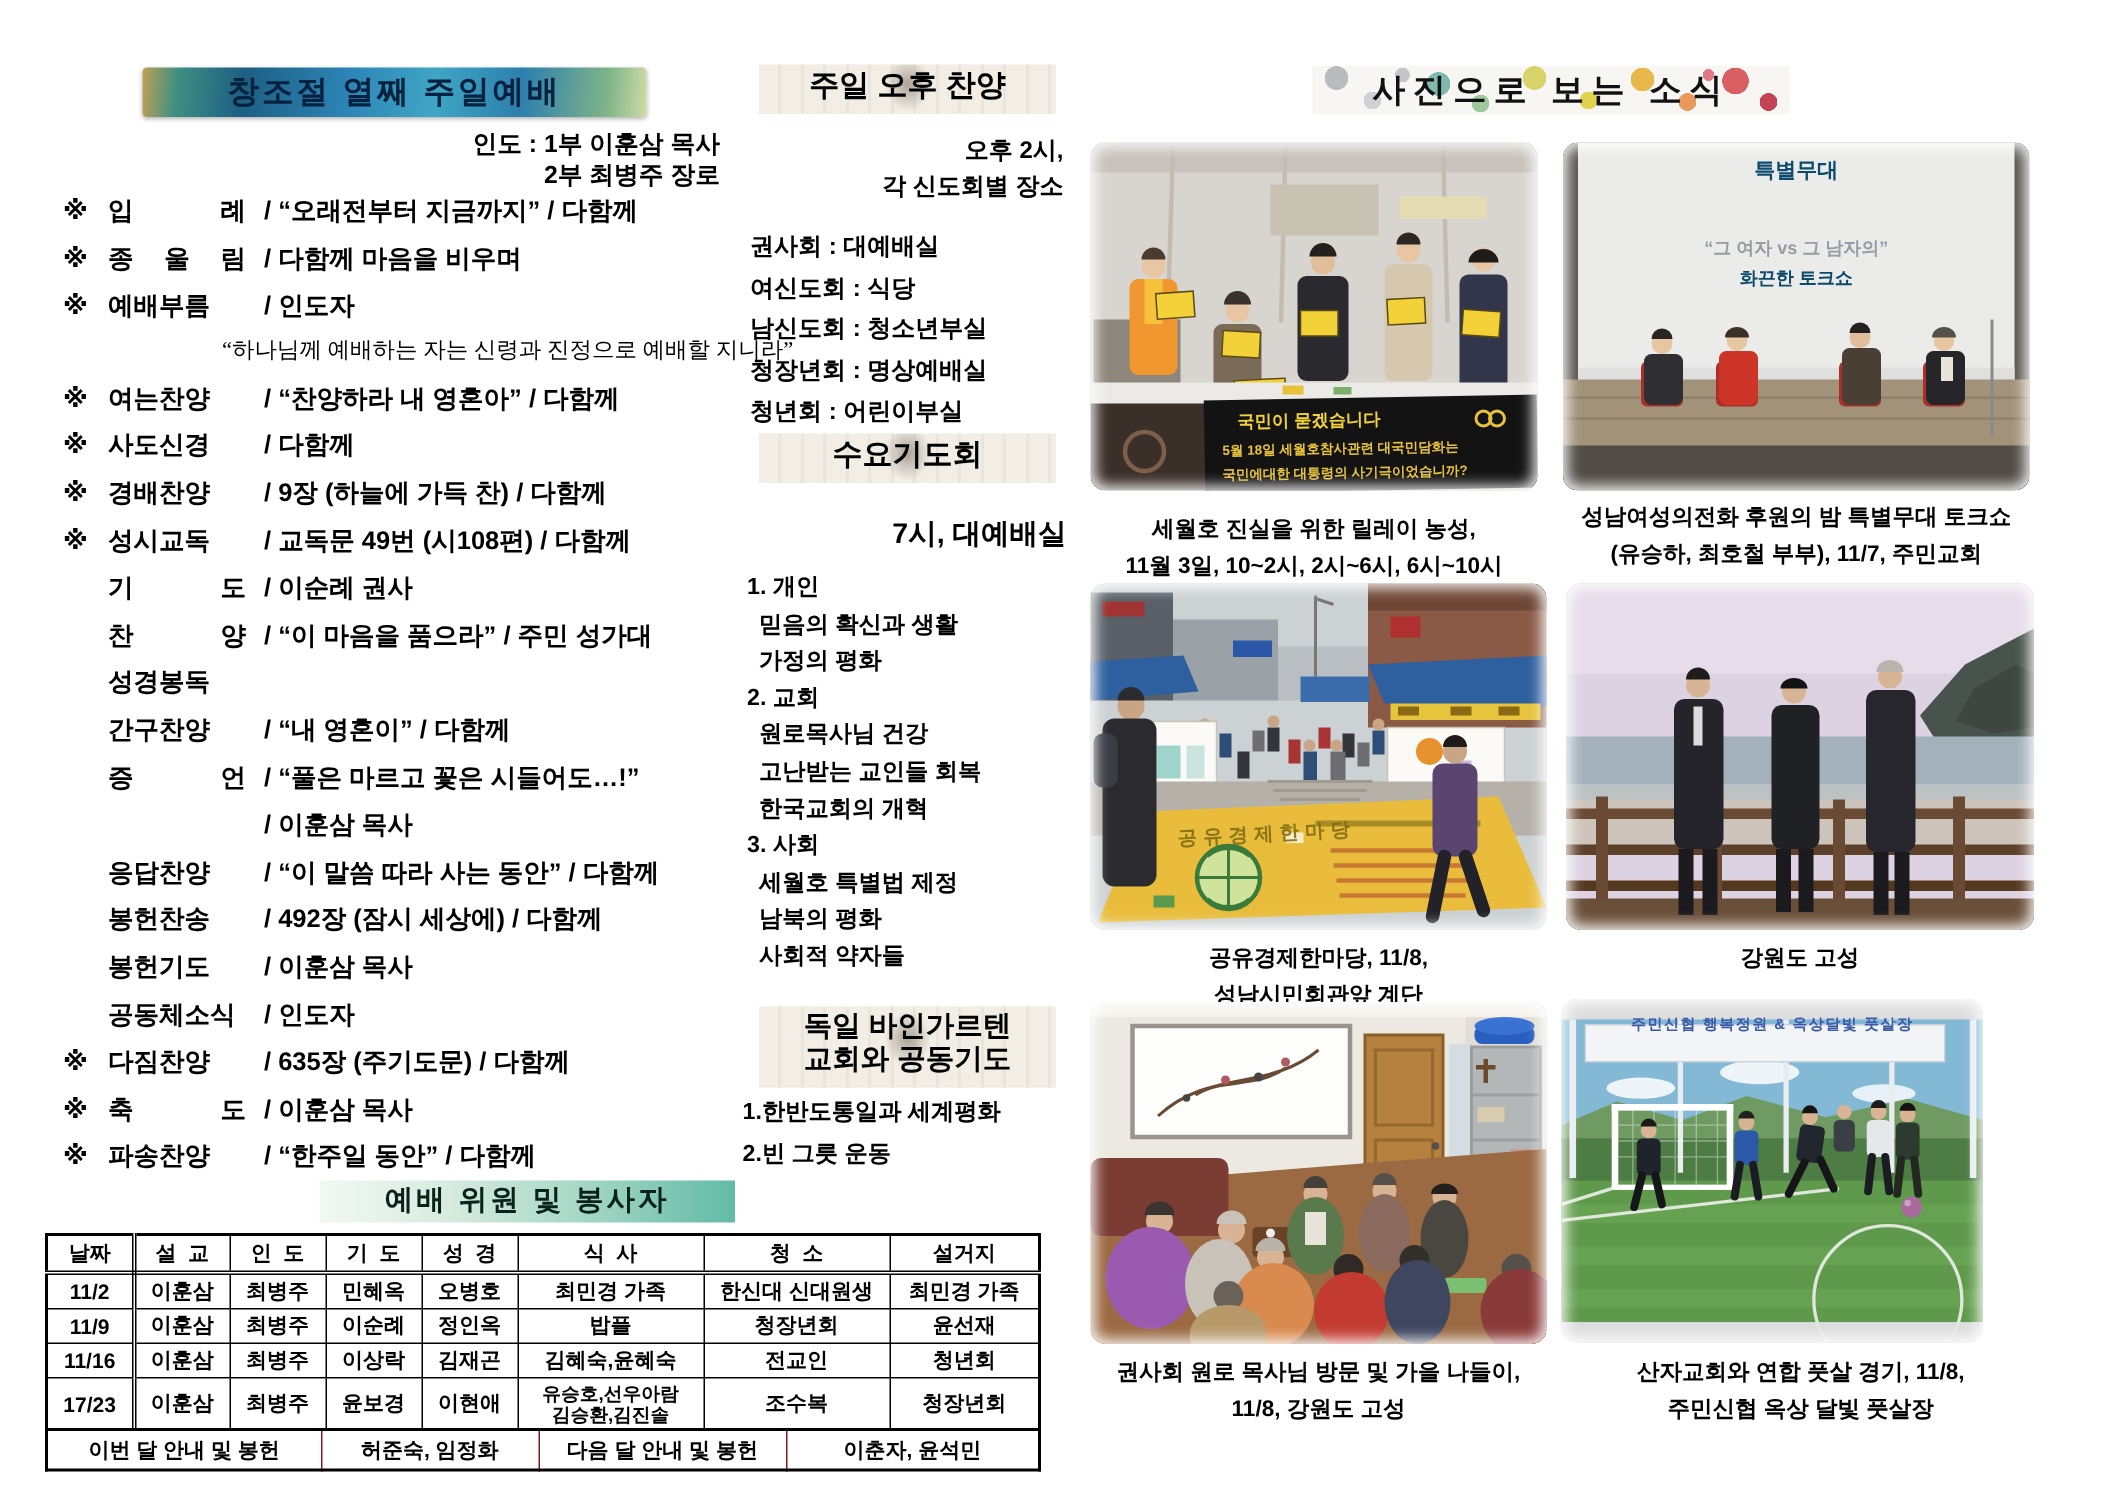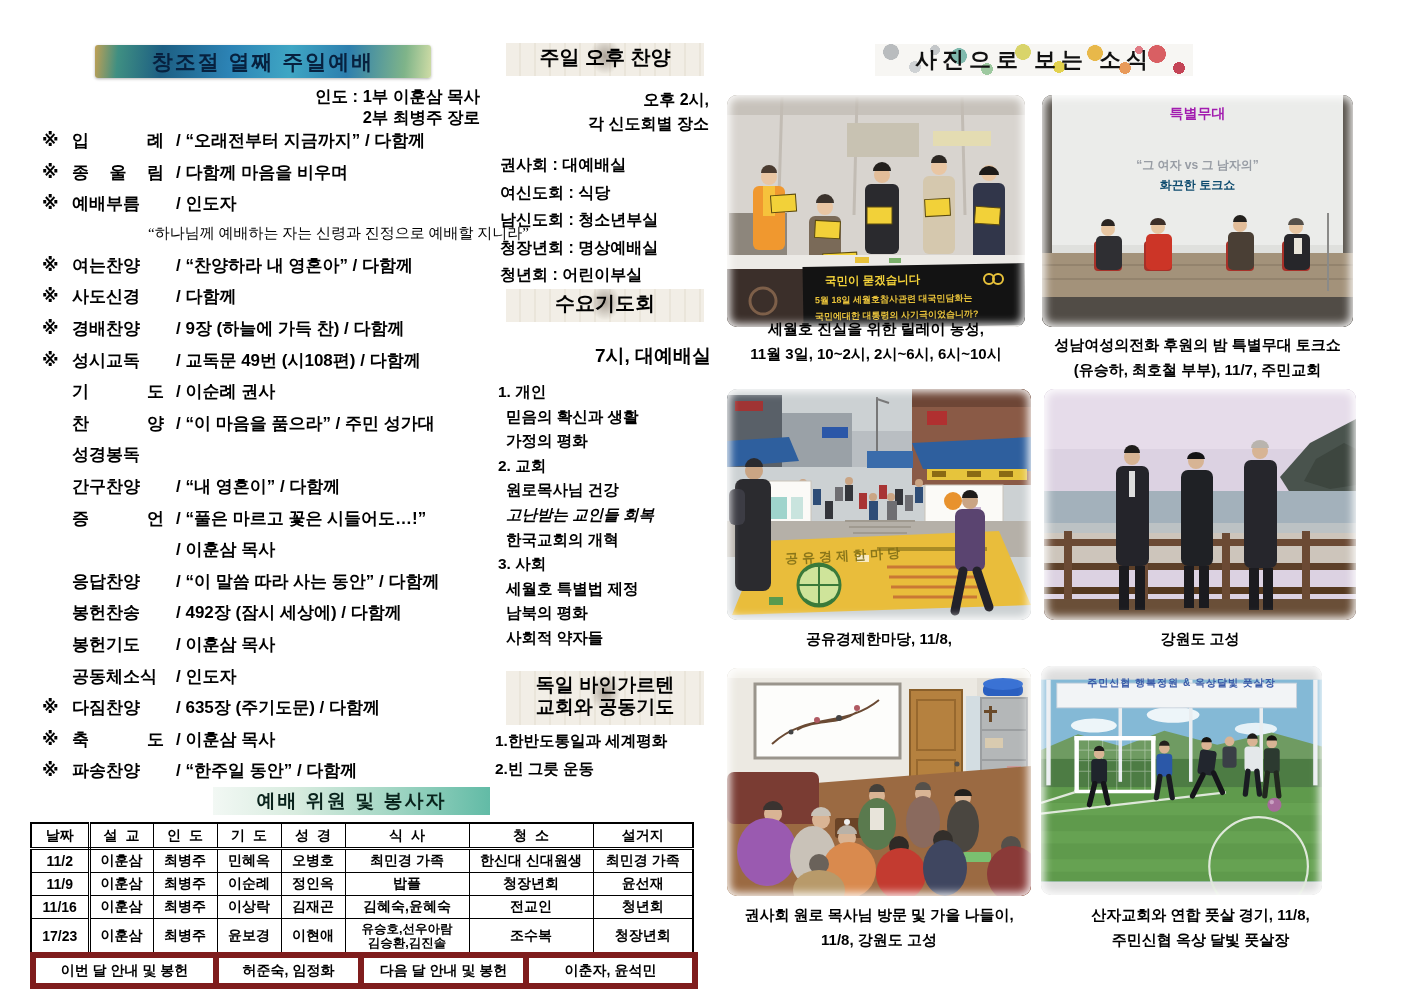--- a/index.html
+++ b/index.html
@@ -47,21 +47,21 @@
   table.committee{border-collapse:collapse;width:662px;table-layout:fixed;
     font-size:14px;font-weight:bold;text-align:center;}
   table.committee td,table.committee th{border:1px solid #000;padding:0 2px;white-space:pre;height:22px;}
   table.committee{border:2px solid #000;}
   table.committee tr.hdr th{border-bottom:3px double #000;height:23px;}
   table.committee .c0{border-right:3px double #000;}
   table.committee tr.tall td{height:33px;}
   .two-line{font-size:12.5px;line-height:1.12;}
   table.cfoot{border-collapse:collapse;width:662px;table-layout:fixed;margin-top:-2px;
     font-size:14px;font-weight:bold;text-align:center;border:2px solid #000;}
-  table.cfoot td{border:6px solid #7f1d1d;height:23px;}
+  table.cfoot td{border:1px solid #7f1d1d;height:23px;}
 
   
   .mid-header{position:absolute;text-align:center;font-size:20px;font-weight:bold;line-height:1.15;}
   .mid-header .wm{position:absolute;left:4%;right:4%;top:-3px;bottom:-7px;opacity:.6;
      background-image:
        radial-gradient(ellipse 22px 26px at 50% 40%, rgba(75,58,40,.75), rgba(75,58,40,0) 70%),
        repeating-linear-gradient(90deg,#eae4d6 0 13px,#ddd4c2 13px 15px),
        linear-gradient(#f0ece2,#e2dccd);}
   .mid-header .txt{position:relative;}
   .mid-line{position:absolute;font-weight:bold;}
@@ -296,21 +296,21 @@
     <div class="wm"></div>
     <span class="txt">수요기도회</span>
   </div>
   <div class="mid-line" style="left:497px;top:343px;width:214px;text-align:right;font-size:19px;">7시, 대예배실</div>
   <div style="position:absolute;left:498px;top:380px;width:218px;font-size:15.5px;font-weight:bold;line-height:24.6px;">
     <div>1. 개인</div>
     <div style="padding-left:8px;">믿음의 확신과 생활</div>
     <div style="padding-left:8px;">가정의 평화</div>
     <div>2. 교회</div>
     <div style="padding-left:8px;">원로목사님 건강</div>
-    <div style="padding-left:8px;font-style:italic;">고난받는 교인들 회복</div>
+    <div style="padding-left:8px;">고난받는 교인들 회복</div>
     <div style="padding-left:8px;">한국교회의 개혁</div>
     <div>3. 사회</div>
     <div style="padding-left:8px;">세월호 특별법 제정</div>
     <div style="padding-left:8px;">남북의 평화</div>
     <div style="padding-left:8px;">사회적 약자들</div>
   </div>
 
   <div class="mid-header" style="left:497px;top:674px;width:216px;font-size:19px;">
     <div class="wm"></div>
     <span class="txt">독일 바인가르텐</span><br>
@@ -371,21 +371,21 @@
       <g>
         <rect x="76" y="170" width="222" height="62" fill="#131313" transform="rotate(-1 187 200)"></rect>
         <circle cx="262" cy="184" r="5" fill="none" stroke="#e8c23a" stroke-width="2"></circle>
         <circle cx="271" cy="184" r="5" fill="none" stroke="#e8c23a" stroke-width="2"></circle>
       </g>
     </svg>
     <div class="ph-text" style="left:98px;top:178px;font-size:11.5px;color:#f2d139;transform:rotate(-1deg);">국민이 묻겠습니다</div>
     <div class="ph-text" style="left:88px;top:198px;font-size:9px;color:#e8c23a;transform:rotate(-1deg);">5월 18일 세월호참사관련 대국민담화는</div>
     <div class="ph-text" style="left:88px;top:214px;font-size:9px;color:#e8c23a;transform:rotate(-1deg);">국민에대한 대통령의 사기극이었습니까?</div>
   </div>
-  <div class="cap" style="left:727px;top:316px;width:298px;">
+  <div class="cap" style="left:727px;top:340px;width:298px;">
     <div>세월호 진실을 위한 릴레이 농성,</div>
     <div>11월 3일, 10~2시, 2시~6시, 6시~10시</div>
   </div>
 
   <div class="photo" style="left:1042px;top:95px;width:311px;height:232px;">
     <svg viewBox="0 0 311 232">
       <rect width="311" height="232" fill="#57524b"></rect>
       <rect x="10" y="0" width="291" height="160" fill="#ebecea"></rect>
       <rect x="10" y="150" width="291" height="10" fill="#dfe0dd"></rect>
       <rect x="0" y="158" width="311" height="46" fill="#a3927a"></rect>
@@ -407,21 +407,21 @@
         <rect x="104" y="139" width="26" height="36" rx="5" fill="#cc3527"></rect>
         <circle cx="198" cy="130" r="7" fill="#e2bd99"></circle>
           <path d="M191,127 a7,7 0 0 1 14,0" fill="#23201d"></path>
         <rect x="186" y="137" width="26" height="38" rx="5" fill="#4a3f35"></rect>
         <circle cx="254" cy="132" r="7" fill="#e7c6a2"></circle>
           <path d="M246,130 a8,7 0 0 1 16,0" fill="#55504a"></path>
         <rect x="242" y="139" width="26" height="36" rx="5" fill="#26262a"></rect>
         <rect x="252" y="143" width="8" height="16" fill="#e8e4da"></rect>
       </g>
     </svg>
-    <div class="ph-text" style="left:0;top:10px;width:100%;text-align:center;font-size:14px;color:#a21caf;">특별무대</div>
+    <div class="ph-text" style="left:0;top:10px;width:100%;text-align:center;font-size:14px;color:#0c4a6e;">특별무대</div>
     <div class="ph-text" style="left:0;top:62px;width:100%;text-align:center;font-size:12px;color:#979ca4;">“그 여자 vs 그 남자의”</div>
     <div class="ph-text" style="left:0;top:82px;width:100%;text-align:center;font-size:12px;color:#0c4a6e;">화끈한 토크쇼</div>
   </div>
   <div class="cap" style="left:1042px;top:332px;width:311px;">
     <div>성남여성의전화 후원의 밤 특별무대 토크쇼</div>
     <div>(유승하, 최호철 부부), 11/7, 주민교회</div>
   </div>
 
   <div class="photo" style="left:727px;top:389px;width:304px;height:231px;">
     <svg viewBox="0 0 304 231">
@@ -507,20 +507,21 @@
         <circle cx="243" cy="112" r="8" fill="#caa584"></circle>
           <path d="M235,109 a8,8 0 0 1 16,0" fill="#1e1b19"></path>
         <rect x="228" y="120" width="30" height="62" rx="7" fill="#5a4470"></rect>
         <path d="M236,182 L228,222 M250,182 L262,218" stroke="#23222a" stroke-width="9" stroke-linecap="round"></path>
       </g>
     </svg>
     <div class="ph-text" style="left:58px;top:158px;font-size:13px;color:#7a6a14;letter-spacing:4px;transform:rotate(-3deg);opacity:.85;">공유경제한마당</div>
   </div>
   <div class="cap" style="left:727px;top:626px;width:304px;">
     <div>공유경제한마당, 11/8,</div>
+    <div>성남시민회관앞 계단</div>
   </div>
 
   <div class="photo" style="left:1044px;top:389px;width:312px;height:231px;">
     <svg viewBox="0 0 312 231">
       <rect width="312" height="231" fill="#dcd2e2"></rect>
       <rect x="0" y="0" width="312" height="60" fill="#e6dcea"></rect>
       <polygon points="312,30 266,54 236,88 250,110 312,114" fill="#49534d"></polygon>
       <polygon points="300,54 272,70 260,92 286,100 312,96 312,60" fill="#3d463f"></polygon>
       <rect x="0" y="102" width="312" height="32" fill="#a3b1bb"></rect>
       <rect x="0" y="134" width="312" height="12" fill="#bcc2c4"></rect>

